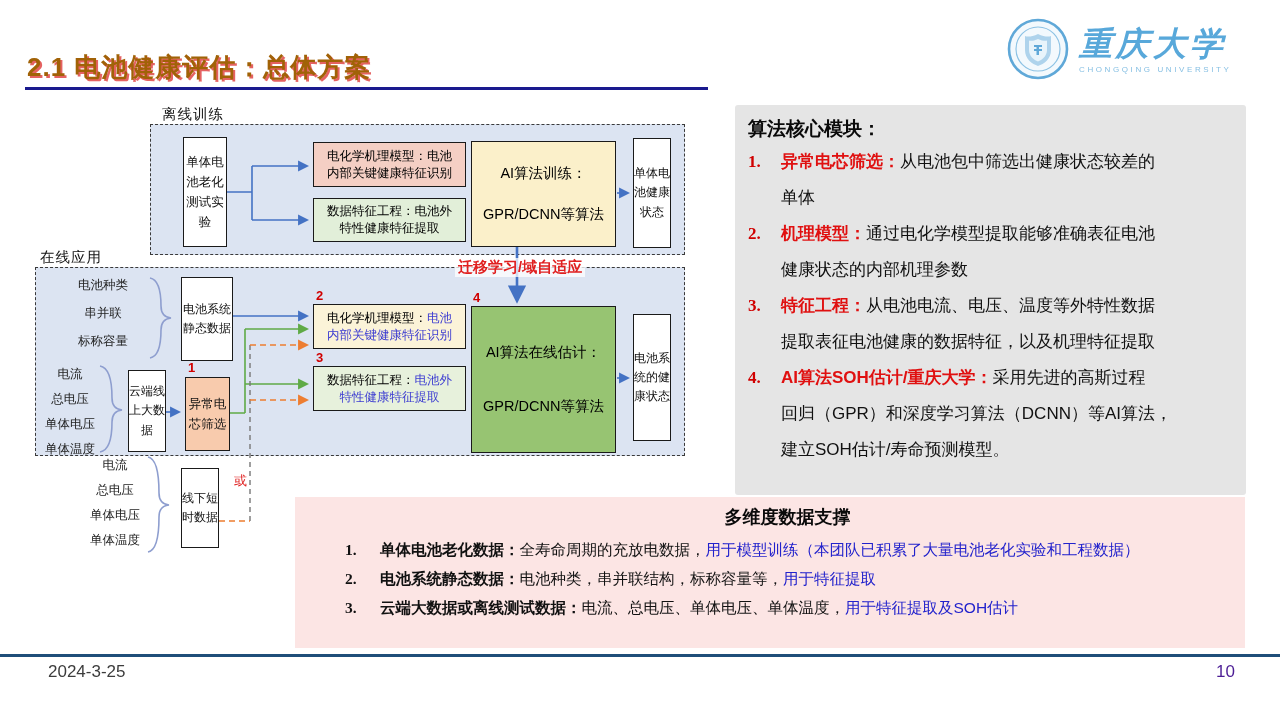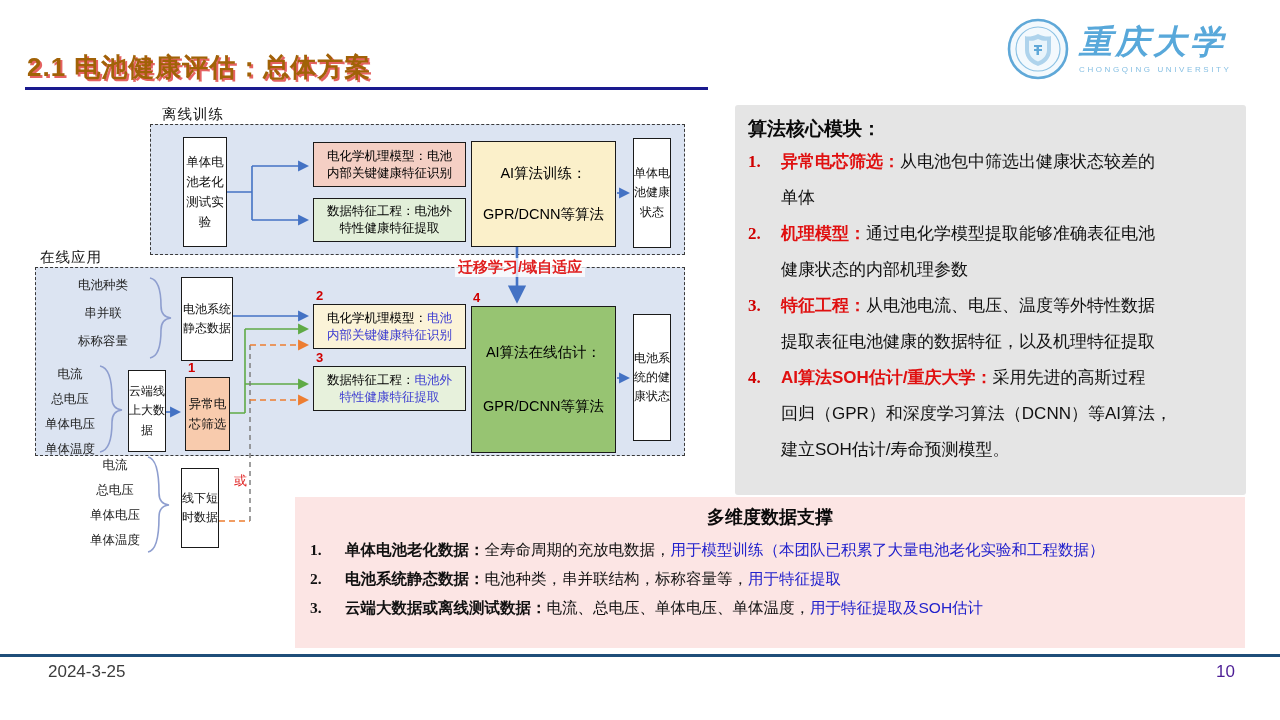--- a/index.html
+++ b/index.html
@@ -15,21 +15,21 @@
   
   #page-title {
     left:27px; top:50px; font-size:26px; font-weight:bold; color:#a16207;
     text-shadow:2px 2px 0 rgba(225,70,70,.85); letter-spacing:1px;
   }
   #title-rule { left:25px; top:87px; width:683px; height:3px; background:#1a1a8e; }
 
   
   #logo { left:1005px; top:12px; width:240px; height:78px; display:flex; align-items:center; }
   #logo-cn { font-size:33px; font-weight:bold; font-style:italic; color:#58a8da;
-             font-family:Liberation Mono, monospace; letter-spacing:4px; line-height:1; }
+             font-family:Liberation Serif, serif; letter-spacing:4px; line-height:1; }
   #logo-en { font-size:8px; color:#85bfe3; letter-spacing:2.6px; margin-top:4px; text-align:center; }
 
   
   .dash-box { border:1.6px dashed #3a3a3a; background:#dce4f2; }
   .node { border:1.3px solid #1a1a1a; background:#fff; display:flex; align-items:center;
           justify-content:center; text-align:center; z-index:2; }
   .vtext { word-break:break-all; line-height:1.6; font-size:12.5px; color:#111; }
   .small-lbl { font-size:12.5px; color:#222; text-align:center; width:90px; z-index:2; }
   .sec-lbl { font-size:14.5px; color:#111; z-index:2; letter-spacing:1px; }
   .red-num { font-size:13px; color:#d00000; font-weight:bold; z-index:3; }
@@ -42,21 +42,21 @@
   
   #core-panel { left:735px; top:105px; width:511px; height:390px; background:#e5e5e5; border-radius:3px; }
   #core-heading { font-size:19px; font-weight:bold; color:#0a0a0a; padding:11px 0 2px 13px; }
   .core-item { position:relative; padding-left:46px; padding-right:8px; font-size:17px;
                line-height:36px; color:#111; }
   .core-item .num { position:absolute; left:13px; top:0; color:#d00000; font-weight:bold;
                     font-family:"Liberation Serif","DejaVu Serif",serif; }
   .core-item .lead { color:#e01010; font-weight:bold; }
 
   
-  #support-panel { left:295px; top:497px; width:950px; height:151px; background:#fce5e4; }
+  #support-panel { left:295px; top:497px; width:950px; height:151px; background:#fce5e4;padding-left:35px; }
   #support-heading { text-align:center; font-size:18px; font-weight:bold; color:#0a0a0a; padding-top:8px; }
   .sup-item { position:relative; padding-left:50px; font-size:15.5px; line-height:29px; color:#111; }
   .sup-item .num { position:absolute; left:15px; top:0; font-weight:bold;
                    font-family:"Liberation Serif","DejaVu Serif",serif; }
   .sup-item .lead { font-weight:bold; }
   .sup-item .blue { color:#2222cc; }
 
   
   #footer-rule { left:0; top:654px; width:1280px; height:3px; background:#1f4e79; }
   #footer-date { left:48px; top:662px; font-size:17px; color:#3c3c3c; }

